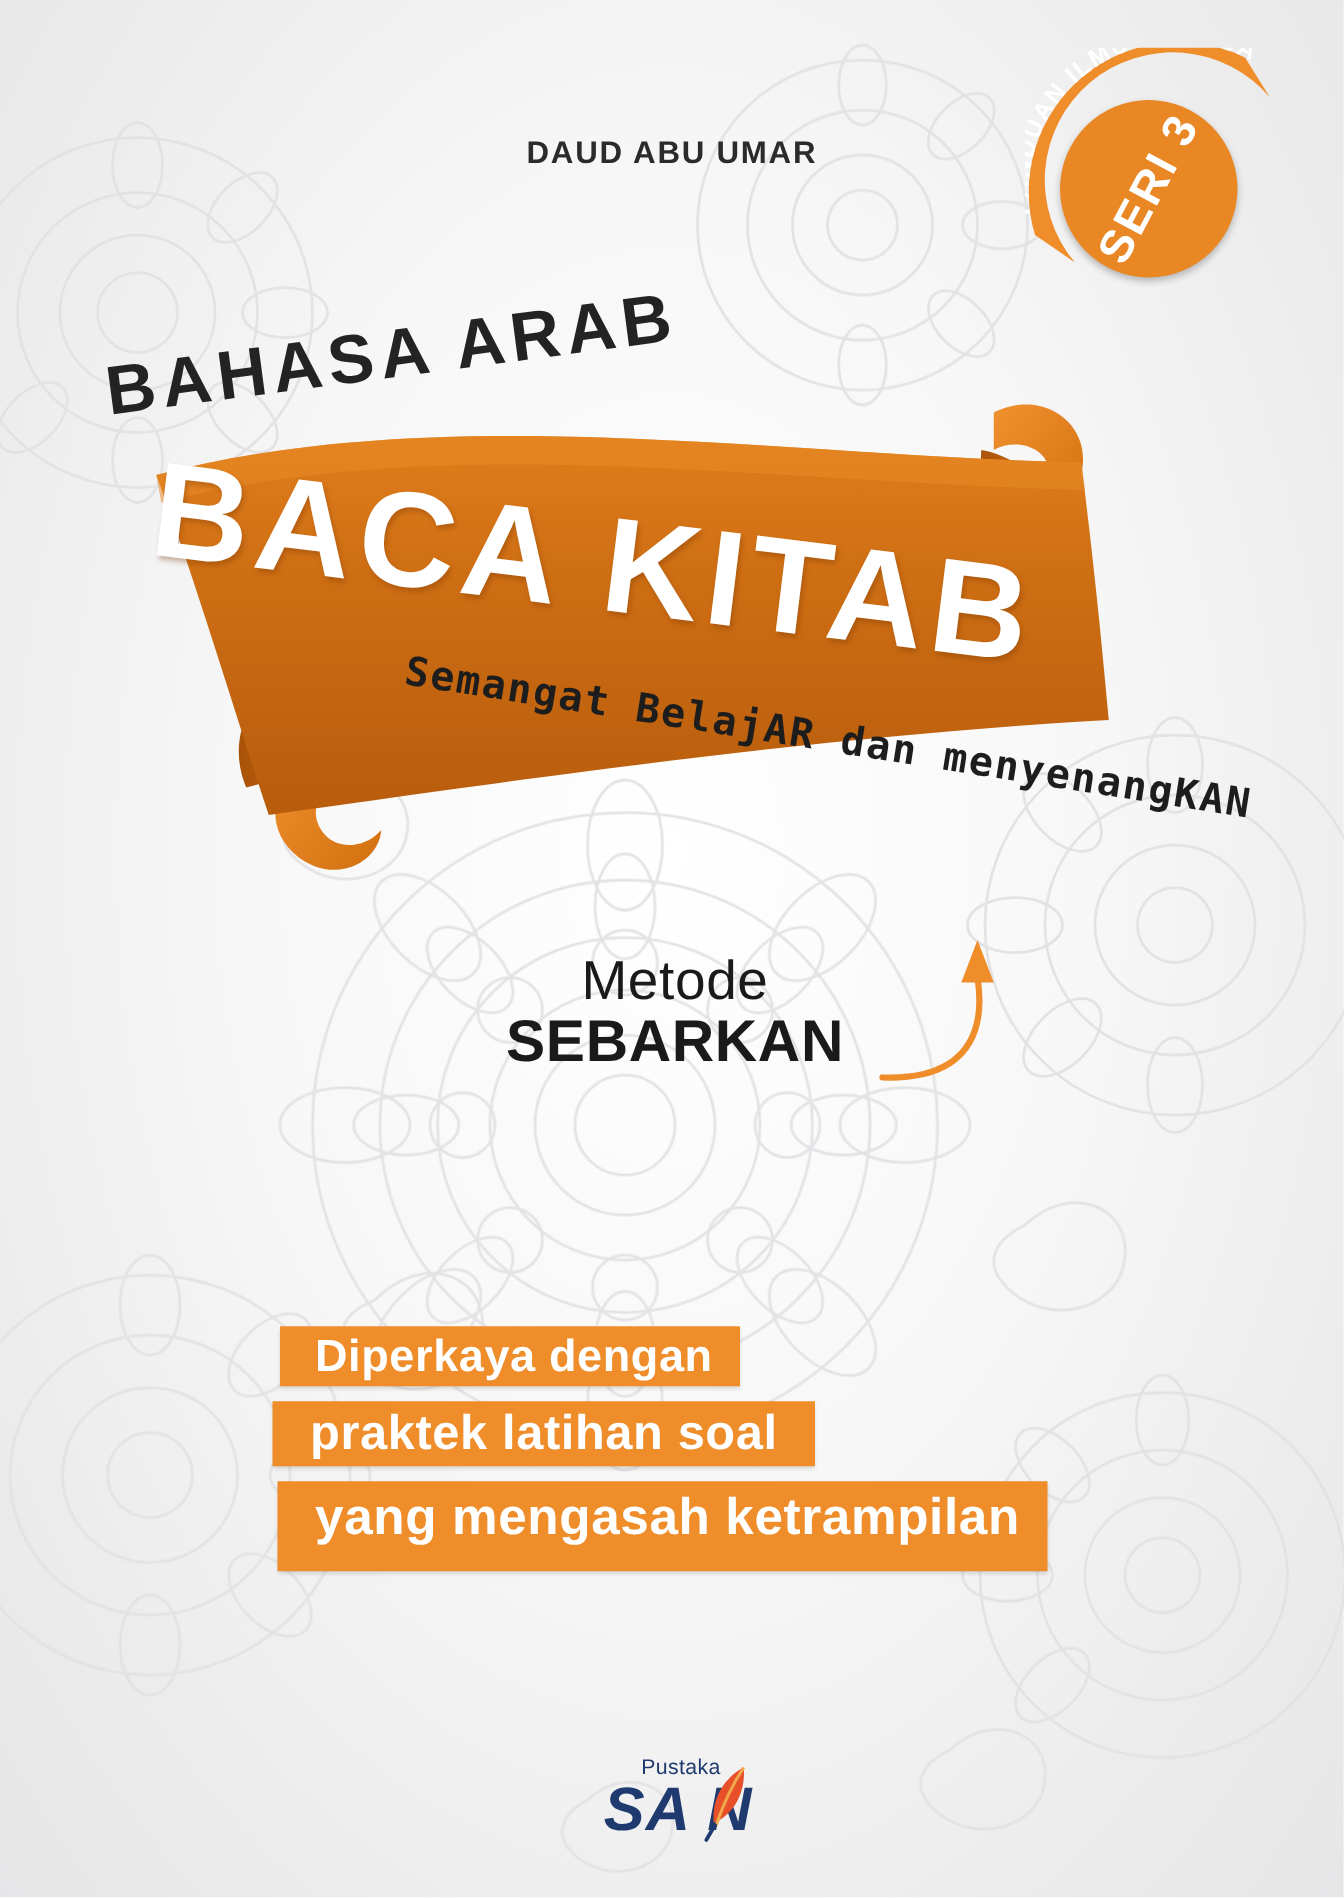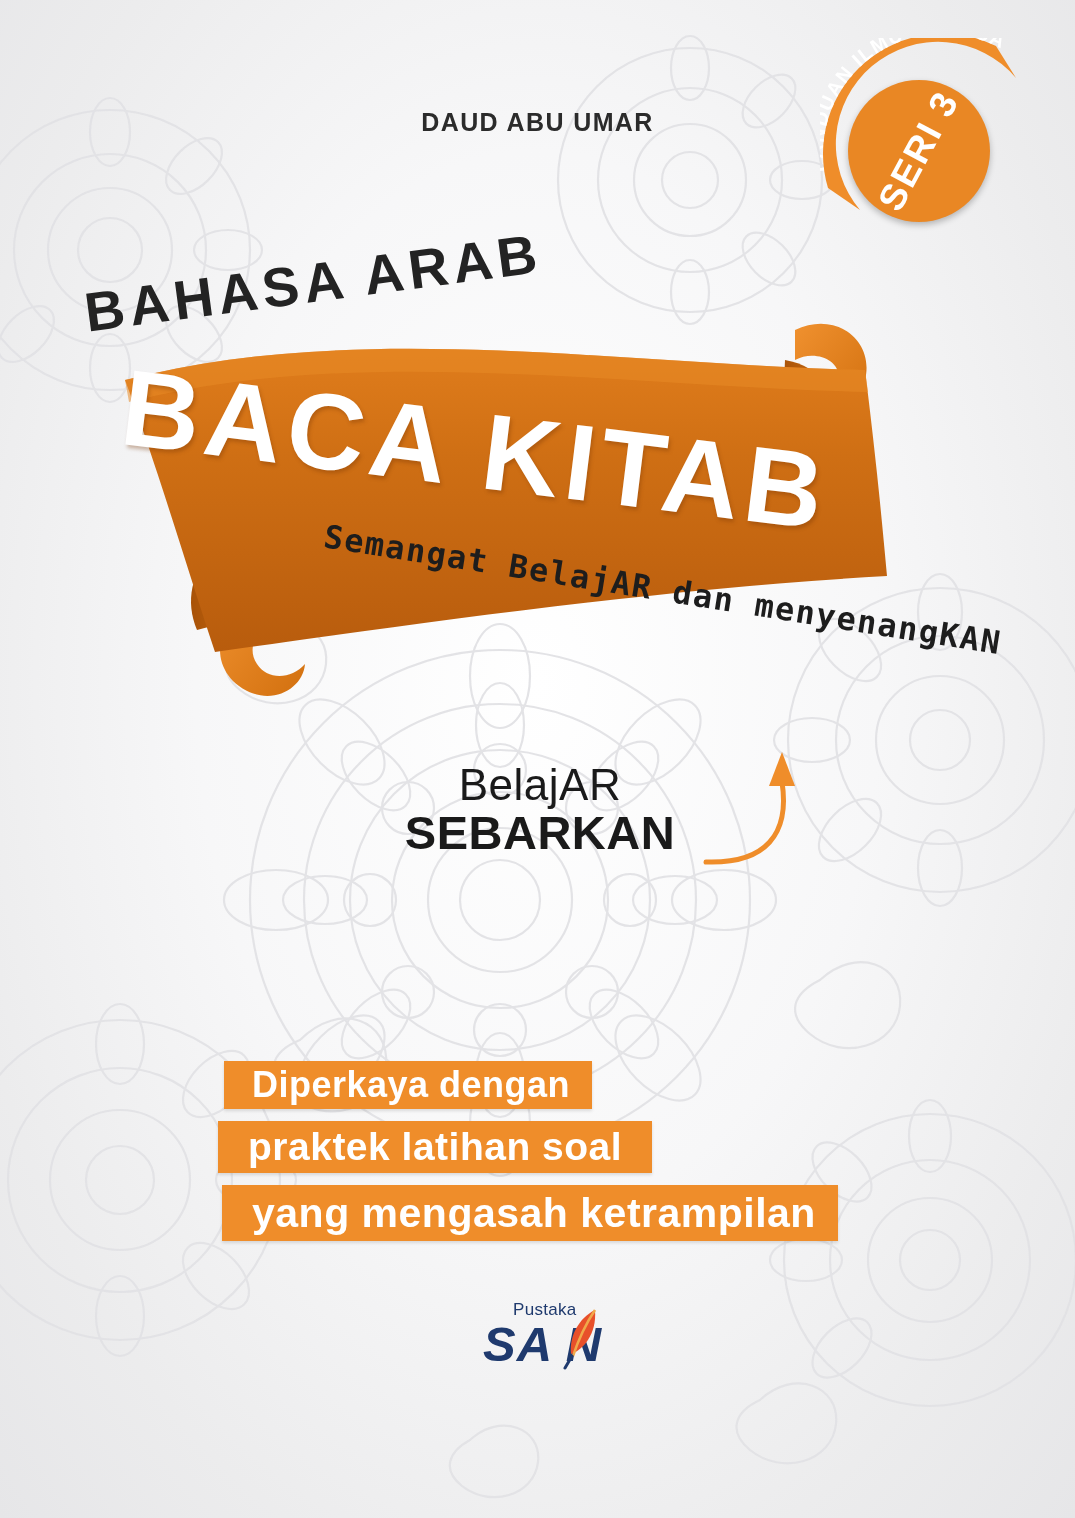--- a/index.html
+++ b/index.html
@@ -203,30 +203,30 @@
     top: 66px;
     height: 52px;
     padding: 0 30px 0 30px;
     font-size: 39px;
     letter-spacing: 0.5px;
   }
   .bar-3 {
     left: 222px;
     top: 130px;
     height: 56px;
-    padding: 0 22px 0 30px;
+    padding: 0 22px 16px 30px;
     font-size: 41px;
     letter-spacing: 0.5px;
   }
 
   
   .publisher {
     position: absolute;
     left: 455px;
-    top: 1300px;
+    top: 1404px;
     width: 180px;
     height: 80px;
   }
   .pub-small {
     position: absolute;
     left: 58px;
     top: 0;
     font-size: 17px;
     color: #1f3a6e;
     letter-spacing: 0.3px;
@@ -416,21 +416,21 @@
   <div class="ribbon-title">BACA KITAB</div>
 
   <div class="ribbon-sub">Semangat BelajAR dan menyenangKAN</div>
 
   <svg class="curve-arrow" viewBox="0 0 120 140">
     <path d="M20,132 C80,134 104,104 96,52" stroke="#ef8d2a" stroke-width="5" fill="none" stroke-linecap="round"></path>
     <path d="M96,22 l13,34 l-26,0 z" fill="#ef8d2a"></path>
   </svg>
 
   <div class="metode">
-    <div class="line1">BelajAR</div>
+    <div class="line1">Metode</div>
     <div class="line2">SEBARKAN</div>
   </div>
 
   <div class="bars">
     <div class="bar bar-1">Diperkaya dengan</div>
     <div class="bar bar-2">praktek latihan soal</div>
     <div class="bar bar-3">yang mengasah ketrampilan</div>
   </div>
 
   <div class="publisher">

